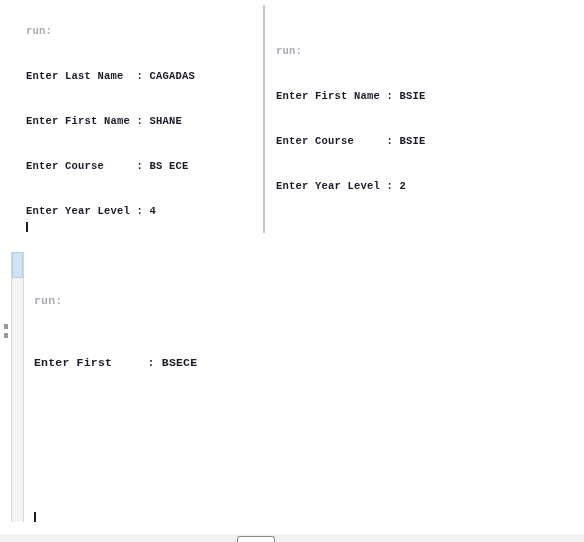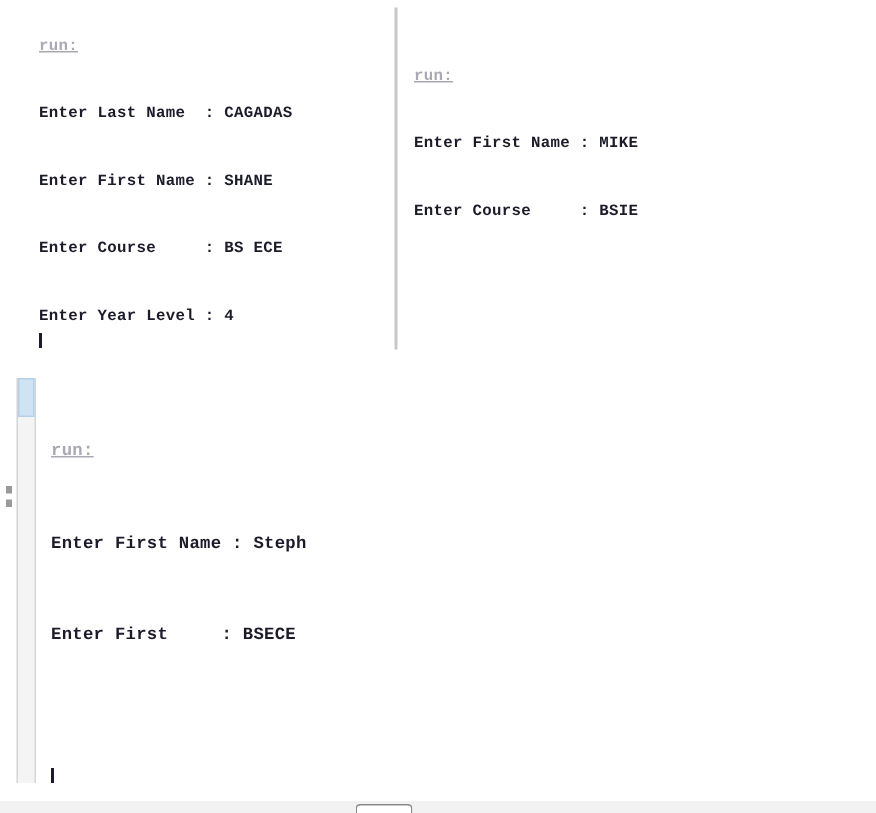--- a/index.html
+++ b/index.html
@@ -20,21 +20,21 @@
     position: absolute;
     font-family: "Liberation Mono", "DejaVu Sans Mono", monospace;
     font-size: 10.5px;
     line-height: 15px;
     font-weight: bold;
     color: #1b1b2a;
     white-space: pre;
     letter-spacing: 0.2px;
   }
   .line { white-space: pre; height: 15px; }
-  .line.run { color: #a9a9b4; font-weight: bold; text-decoration: underline; }
+  .line.run { color: #a9a9b4; font-weight: bold; }
 
   
   #pane-top-left {
     left: 0;
     top: 0;
     width: 262px;
     height: 240px;
     overflow: hidden;
   }
   #pane-top-left .console-body {
@@ -174,43 +174,43 @@
     
   </div>
 </div>
 <div class="caret" id="caret-top-left"></div>
 
 <div id="top-divider"></div>
 
 <div class="console" id="pane-top-right">
   <div class="console-body">
     <div class="line run">run:</div>
-    <div class="line">Enter First Name : MIKE</div>
+    <div class="line">Enter First Name : BSIE</div>
     <div class="line">Enter Course     : BSIE</div>
+    <div class="line">Enter Year Level : 2</div>
     
     
     
     
     
     
     
     
     
     
     
   </div>
 </div>
 
 <div class="console" id="pane-bottom">
   <div class="scrollbar" id="bottom-scrollbar">
     <div class="scrollbar-thumb"></div>
   </div>
   <div class="console-body">
     <div class="line run">run:</div>
-    <div class="line">Enter First Name : Steph</div>
     <div class="line">Enter First     : BSECE</div>
     
     
     
     
     
     
     
     
     

